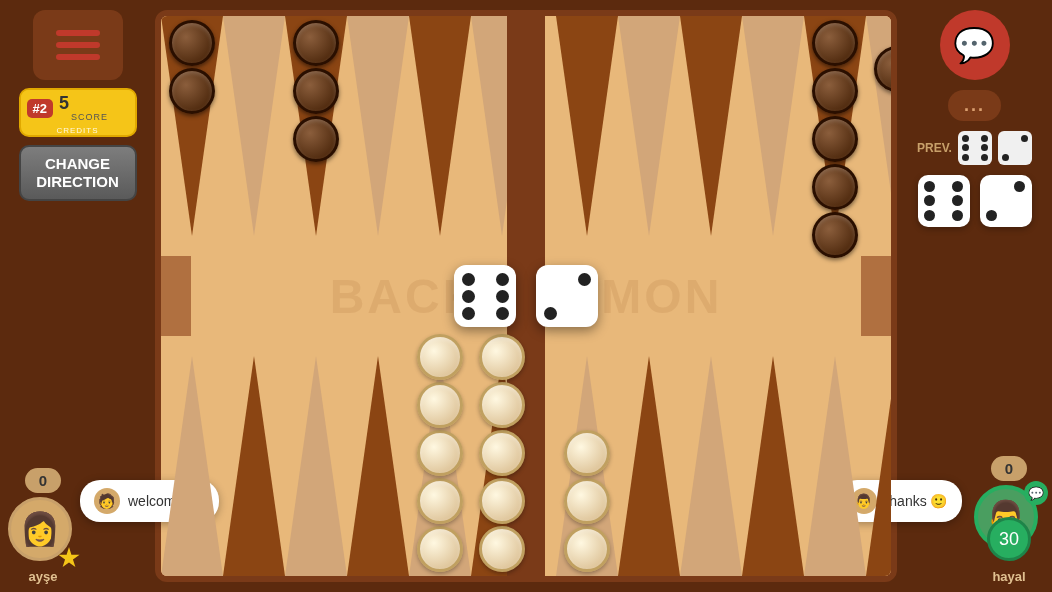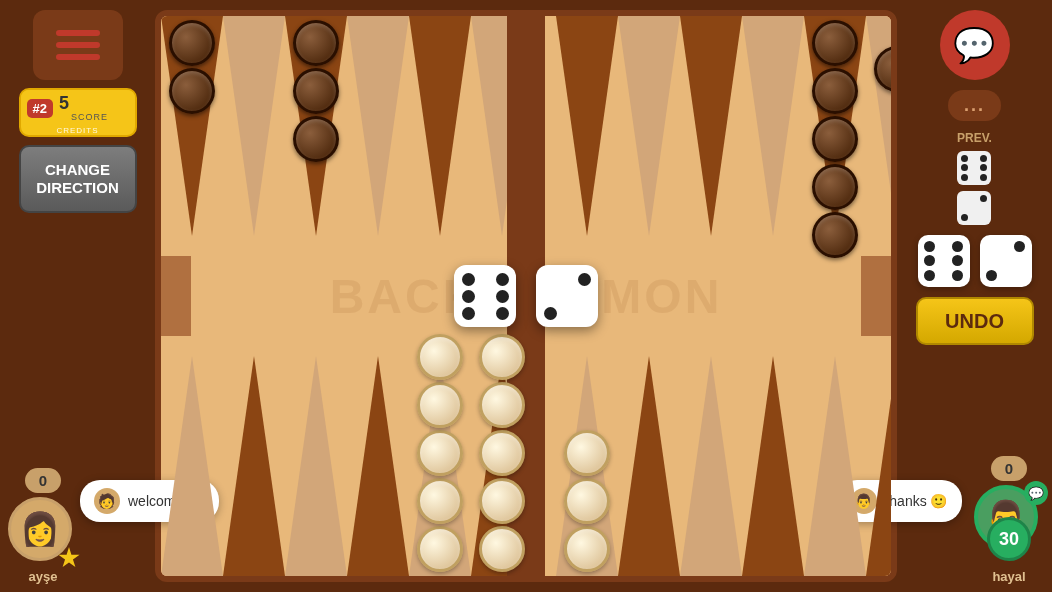--- a/index.html
+++ b/index.html
@@ -110,21 +110,21 @@
       display: flex;
       align-items: center;
       justify-content: center;
       cursor: pointer;
       letter-spacing: 1px;
       border: 2px solid #5d1a14;
     }
 
     #change-direction-button {
       width: 118px;
-      height: 68px;
+      height: 56px;
       background: linear-gradient(to bottom, #7d7d7d, #5a5a5a);
       border-radius: 10px;
       color: white;
       font-weight: bold;
       font-size: 15px;
       display: flex;
       align-items: center;
       justify-content: center;
       cursor: pointer;
       text-align: center;
@@ -245,21 +245,20 @@
       font-size: 18px;
       font-weight: bold;
       cursor: pointer;
       letter-spacing: 2px;
     }
 
     #prev-dice-area {
       display: flex;
       align-items: center;
       gap: 6px;
-      flex-direction: column;
     }
     #prev-label {
       color: #c8a06a;
       font-weight: bold;
       font-size: 12px;
     }
     .prev-die {
       width: 34px;
       height: 34px;
       background: #f0f0f0;
@@ -362,21 +361,21 @@
       bottom: -6px;
       left: 50%;
       transform: translateX(-50%);
       width: 44px;
       height: 44px;
       background: #27ae60;
       border-radius: 50%;
       display: flex;
       align-items: center;
       justify-content: center;
-      font-weight: bold;
+      font-weight: normal;
       font-size: 18px;
       color: white;
       border: 3px solid #1e8449;
     }
     #player-right-chat-icon {
       position: absolute;
       top: -4px;
       right: -4px;
       width: 24px;
       height: 24px;
@@ -755,21 +754,20 @@
       <div class="die-pip-lg"></div>
       <div class="die-pip-lg empty"></div>
       <div class="die-pip-lg empty"></div>
       <div class="die-pip-lg empty"></div>
       <div class="die-pip-lg"></div>
       <div class="die-pip-lg empty"></div>
       <div class="die-pip-lg empty"></div>
     </div>
   </div>
 
-  <div id="undo-button">UNDO</div>
 </div>
 
 <div id="player-left">
   <div id="player-left-score">0</div>
   <div style="position:relative; width:70px; height:70px;">
     <div id="player-left-avatar">
       <div class="avatar-face">👩</div>
     </div>
     <div id="player-left-star"></div>
   </div>

